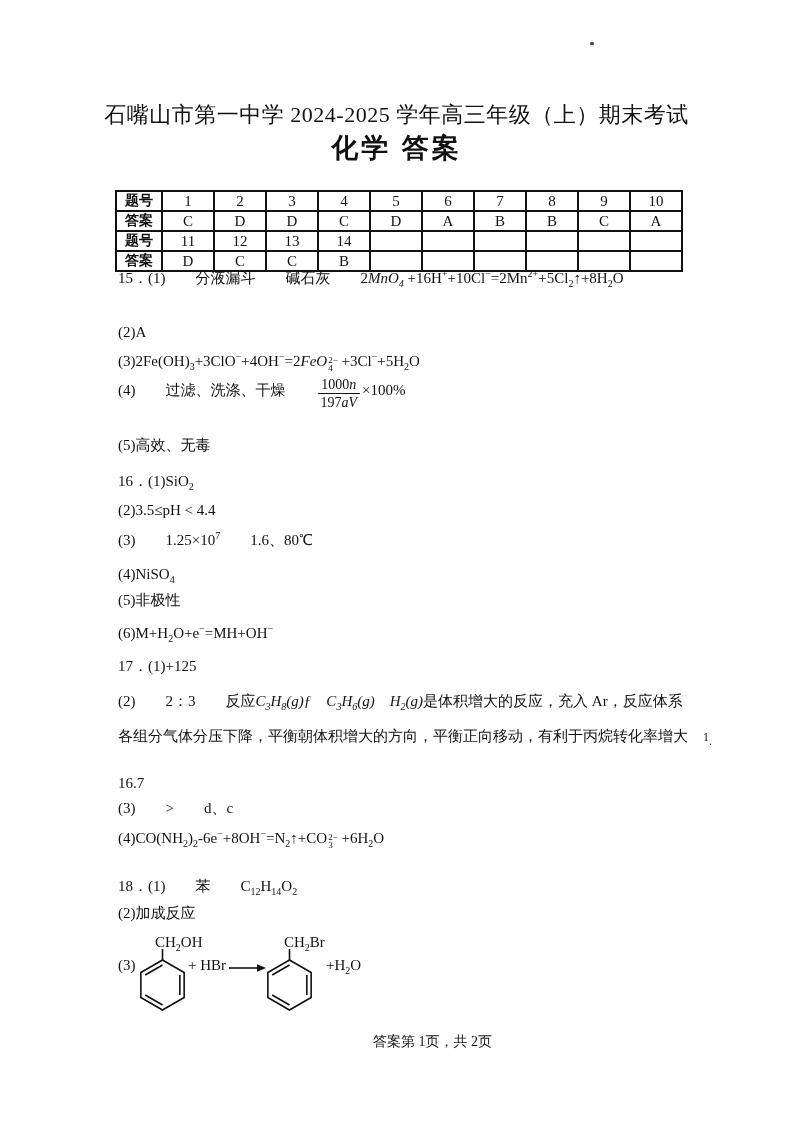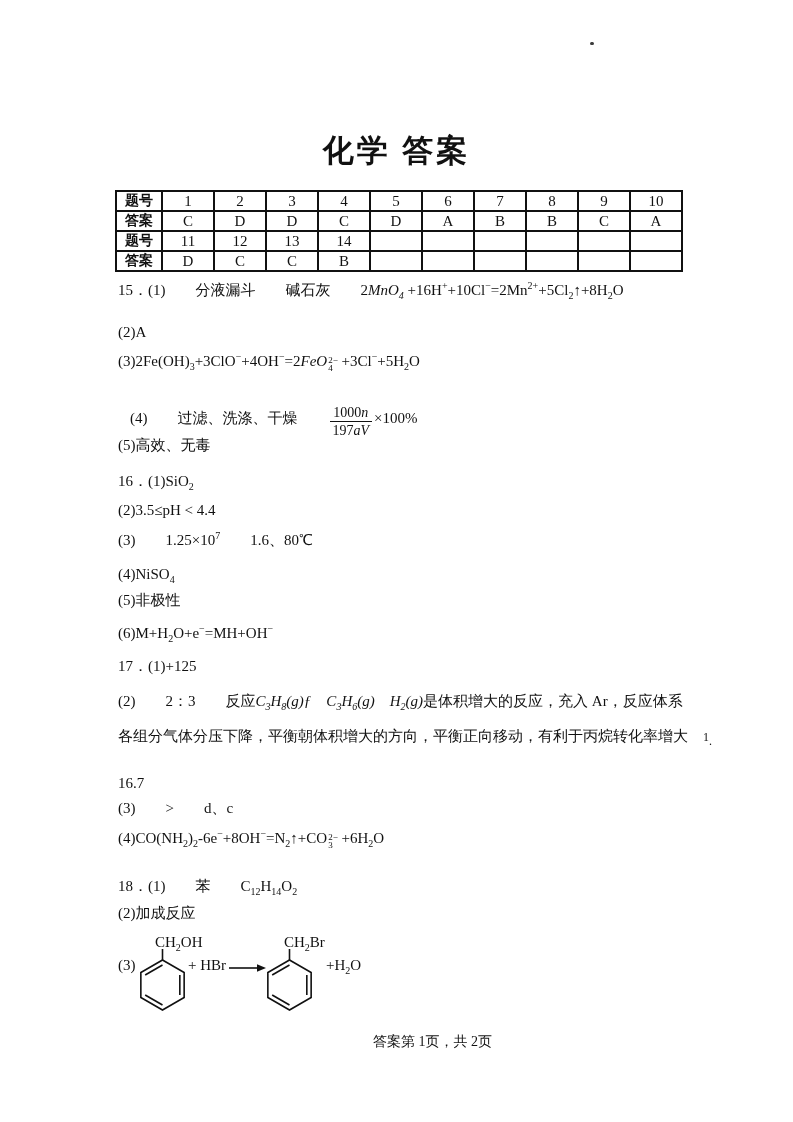--- a/index.html
+++ b/index.html
@@ -9,21 +9,21 @@
     font-family:"Liberation Serif", serif;
     overflow:hidden;
   }
   .doc-title {
     position:absolute; top:100px; left:0; width:100%;
     text-align:center; font-size:22px; letter-spacing:0.5px;
     white-space:pre;
   }
   .doc-subtitle {
     position:absolute; top:130px; left:0; width:100%;
-    text-align:center; font-size:31px; font-weight:bold;
+    text-align:center; font-size:27px; font-weight:bold;
     font-family:"Liberation Sans", sans-serif; letter-spacing:3px;
   }
   #answer-table {
     position:absolute; left:115px; top:190px;
     border-collapse:collapse; table-layout:fixed;
   }
   #answer-table th, #answer-table td {
     border:2px solid #111; text-align:center; padding:0; height:18px;
   }
   #answer-table th {
@@ -60,20 +60,21 @@
     background:#3c3c3c; border-radius:2px;
   }
 </style>
 </head>
 <body>
 
 <div class="page">
 
   <div class="speck"></div>
 
+  <div class="doc-title">石嘴山市第一中学 2024-2025 学年高三年级（上）期末考试</div>
 
   <div class="doc-subtitle">化学 答案</div>
 
   <table id="answer-table">
     <tbody id="answer-tbody">
         <tr>
           <th>题号</th>
           <td>1</td>
           <td>2</td>
           <td>3</td>
@@ -121,24 +122,24 @@
           <td></td>
           <td></td>
           <td></td>
           <td></td>
           <td></td>
         </tr>
       </tbody>
   </table>
 
   <div id="content-layer">
-      <div class="line" style="top: 280px;"><span>15．(1)</span><span>　　分液漏斗　　碱石灰　　</span><span>2</span><span class="it">MnO</span><span class="sub it">4</span><span> +16H</span><span class="sup">+</span><span>+10Cl</span><span class="sup">−</span><span>=2Mn</span><span class="sup">2+</span><span>+5Cl</span><span class="sub">2</span><span>↑+8H</span><span class="sub">2</span><span>O</span></div>
+      <div class="line" style="top: 268px;"><span>15．(1)</span><span>　　分液漏斗　　碱石灰　　</span><span>2</span><span class="it">MnO</span><span class="sub it">4</span><span> +16H</span><span class="sup">+</span><span>+10Cl</span><span class="sup">−</span><span>=2Mn</span><span class="sup">2+</span><span>+5Cl</span><span class="sub">2</span><span>↑+8H</span><span class="sub">2</span><span>O</span></div>
       <div class="line" style="top: 322px;"><span>(2)A</span></div>
       <div class="line" style="top: 351px;"><span>(3)2Fe(OH)</span><span class="sub">3</span><span>+3ClO</span><span class="sup">−</span><span>+4OH</span><span class="sup">−</span><span>=2</span><span class="it">FeO</span><span class="stack"><span class="st-sup">2−</span><span class="st-sub">4</span></span><span> +3Cl</span><span class="sup">−</span><span>+5H</span><span class="sub">2</span><span>O</span></div>
-      <div class="line" style="top: 404px; margin-left: 12px;"><span>(4)</span><span>　　过滤、洗涤、干燥　　</span><span class="frac"><span class="num"><span>1000</span><span class="it">n</span></span><span class="den"><span>197</span><span class="it">aV</span></span></span><span>×100%</span></div>
+      <div class="line" style="top: 376px;"><span>(4)</span><span>　　过滤、洗涤、干燥　　</span><span class="frac"><span class="num"><span>1000</span><span class="it">n</span></span><span class="den"><span>197</span><span class="it">aV</span></span></span><span>×100%</span></div>
       <div class="line" style="top: 435px;"><span>(5)高效、无毒</span></div>
       <div class="line" style="top: 471px;"><span>16．(1)SiO</span><span class="sub">2</span></div>
       <div class="line" style="top: 500px;"><span>(2)3.5≤pH &lt; 4.4</span></div>
       <div class="line" style="top: 530px;"><span>(3)</span><span>　　</span><span>1.25×10</span><span class="sup">7</span><span>　　</span><span>1.6、80℃</span></div>
       <div class="line" style="top: 564px;"><span>(4)NiSO</span><span class="sub">4</span></div>
       <div class="line" style="top: 590px;"><span>(5)非极性</span></div>
       <div class="line" style="top: 623px;"><span>(6)M+H</span><span class="sub">2</span><span>O+e</span><span class="sup">−</span><span>=MH+OH</span><span class="sup">−</span></div>
       <div class="line" style="top: 656px;"><span>17．(1)+125</span></div>
       <div class="line" style="top: 691px;"><span>(2)</span><span>　　</span><span>2：3</span><span>　　</span><span>反应</span><span class="it">C</span><span class="sub it">3</span><span class="it">H</span><span class="sub it">8</span><span class="it">(g)</span><span class="it">ƒ</span><span>　</span><span class="it">C</span><span class="sub it">3</span><span class="it">H</span><span class="sub it">6</span><span class="it">(g)</span><span>　</span><span class="it">H</span><span class="sub it">2</span><span class="it">(g)</span><span>是体积增大的反应，充入 Ar，反应体系</span></div>
       <div class="line" style="top: 726px;"><span>各组分气体分压下降，平衡朝体积增大的方向，平衡正向移动，有利于丙烷转化率增大</span><span>　</span><span class="small">1</span><span class="sub small">.</span></div>

